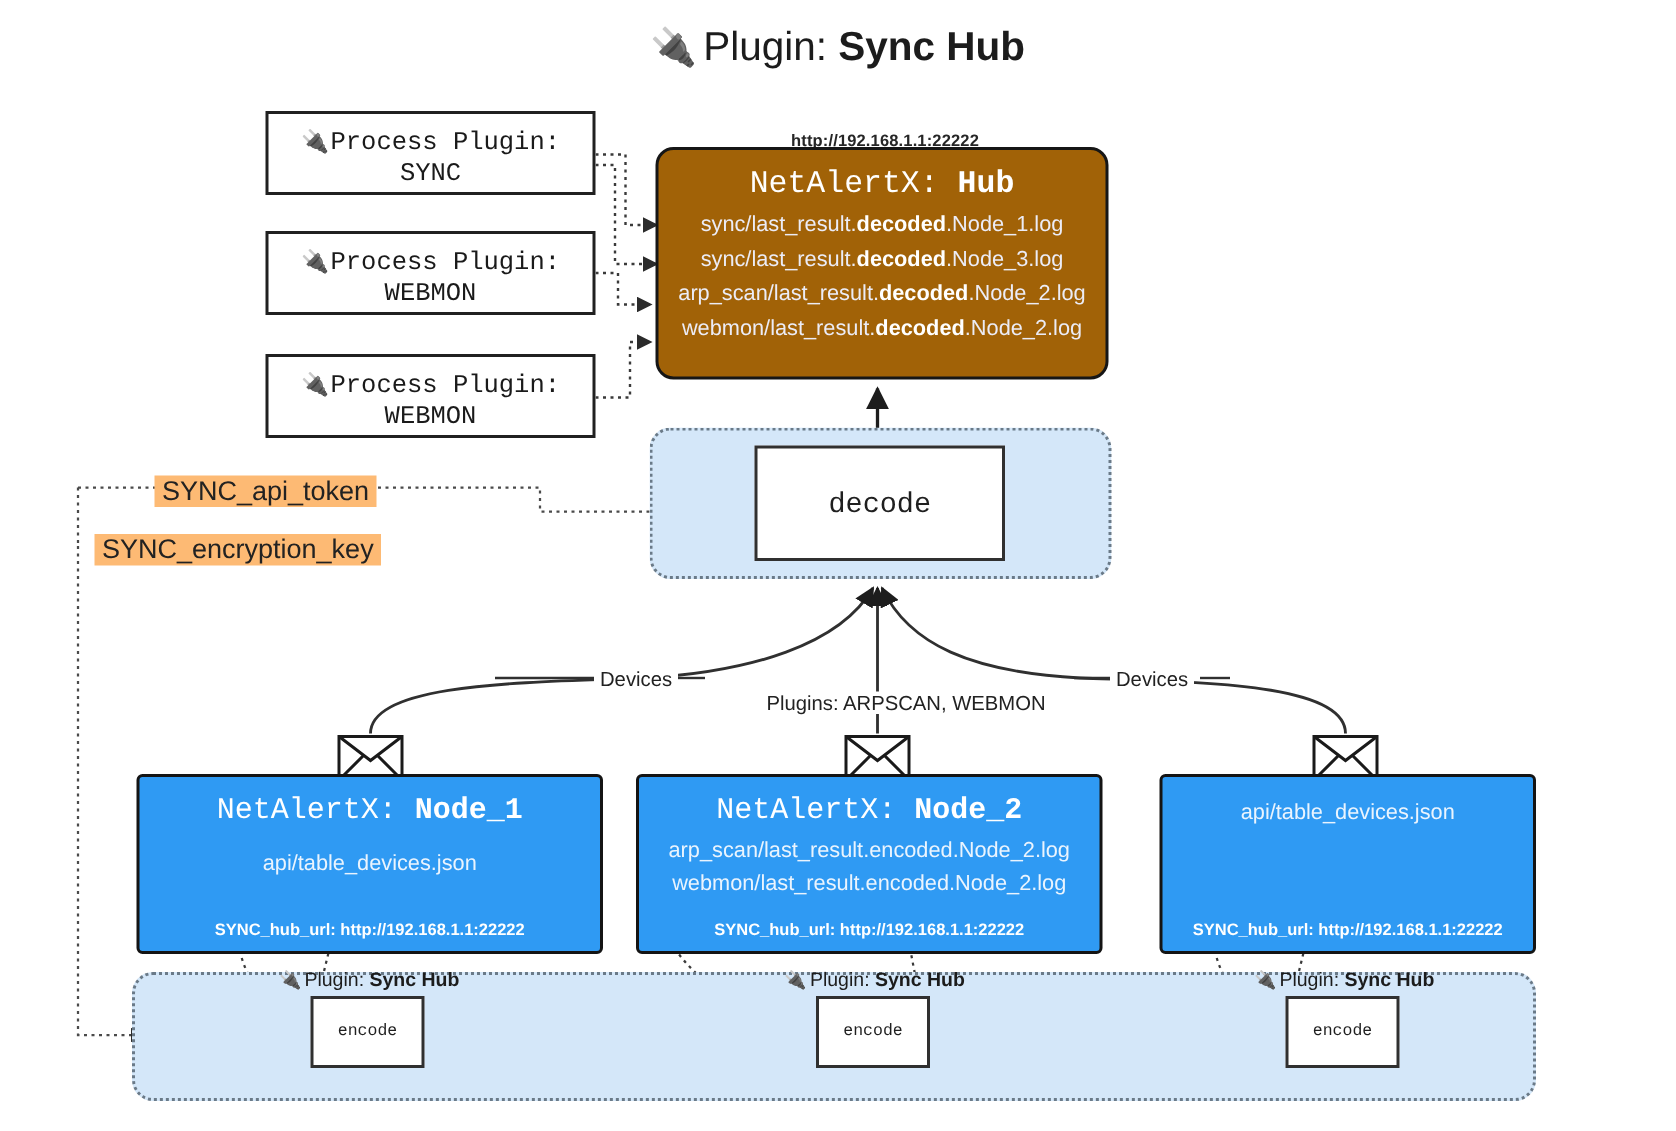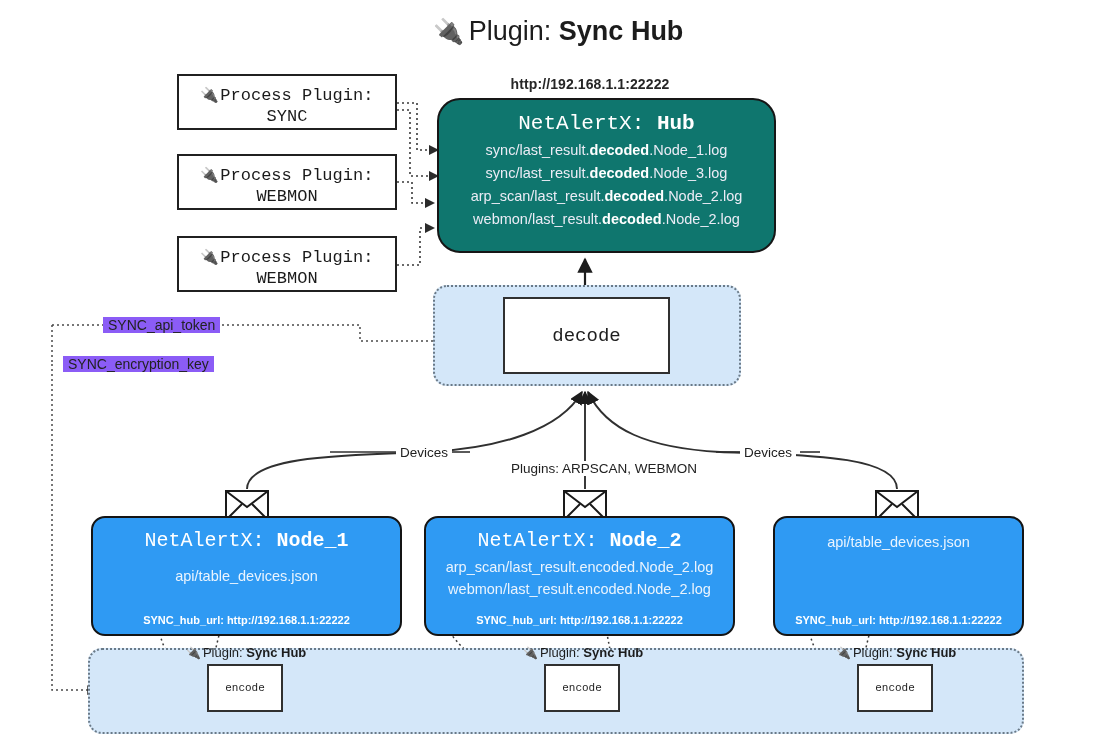--- a/index.html
+++ b/index.html
@@ -17,52 +17,52 @@
 
   
   .pbox{background:#ffffff;border:2px solid #202020;box-sizing:border-box;
         font-family:"Liberation Mono",monospace;font-size:17px;color:#1a1a1a;
         display:flex;flex-direction:column;align-items:center;justify-content:flex-end;
         line-height:1.28;}
   .pbox .l1{white-space:nowrap;}
   .pbox .plug{font-family:"DejaVu Sans",sans-serif;font-size:15px;margin-right:1px;}
 
   
-  #huburl{left:440px;top:76px;width:300px;text-align:center;font-size:14px;
+  #huburl{left:440px;top:88px;width:300px;text-align:center;font-size:11px;
           font-weight:bold;color:#262626;letter-spacing:.1px;}
-  #hub{left:437px;top:98px;width:339px;height:155px;background:#0f766e;
-       border:2px solid #161616;border-radius:23px;box-sizing:border-box;}
+  #hub{left:437px;top:98px;width:302px;height:155px;background:#a16207;
+       border:2px solid #161616;border-radius:12px;box-sizing:border-box;}
   #hub .htitle{margin-top:12px;text-align:center;font-family:"Liberation Mono",monospace;
        font-size:21px;color:#ffffff;}
   #hub .htitle b{font-weight:bold;}
   #hub .hrow{margin-top:7px;text-align:center;font-size:14.5px;color:#ececf6;
        white-space:nowrap;}
   #hub .hrow b{font-weight:bold;color:#ffffff;}
 
   
   #decodewrap{left:433px;top:285px;width:308px;height:101px;background:#d4e7f9;
       border:2px dotted #6a7a88;border-radius:14px;box-sizing:border-box;}
   #decode{left:503px;top:297px;width:167px;height:77px;background:#ffffff;
       border:2px solid #303030;box-sizing:border-box;display:flex;
       align-items:center;justify-content:center;font-family:"Liberation Mono",monospace;
       font-size:19px;color:#1f1f1f;}
 
   
-  .tokenlbl{font-size:14px;color:#222;background:#8b5cf6;padding:0 5px;white-space:nowrap;}
+  .tokenlbl{font-size:18px;color:#222;background:#fdba74;padding:0 5px;white-space:nowrap;}
   #tok1{left:103px;top:317px;}
   #tok2{left:63px;top:356px;}
 
   
   .edgelbl{font-size:13.5px;color:#222;background:#ffffff;padding:0 4px;white-space:nowrap;}
   #lbl-dev-l{left:396px;top:445px;}
   #lbl-dev-r{left:740px;top:445px;}
   #lbl-plugins{left:507px;top:461px;}
 
   
-  .node{background:#2f9af3;border:2px solid #141414;border-radius:14px;box-sizing:border-box;}
+  .node{background:#2f9af3;border:2px solid #141414;border-radius:4px;box-sizing:border-box;}
   .node .ntitle{margin-top:11px;text-align:center;font-family:"Liberation Mono",monospace;
       font-size:20px;color:#ffffff;}
   .node .ntitle b{font-weight:bold;}
   .node .nrow{text-align:center;font-size:14.5px;color:#eaf4fe;white-space:nowrap;}
   .node .nurl{position:absolute;left:0;bottom:8px;width:100%;text-align:center;
       font-size:11px;font-weight:bold;color:#ffffff;white-space:nowrap;}
 
   
   #band{left:88px;top:648px;width:936px;height:86px;background:#d4e7f9;
       border:2px dotted #6a7a88;border-radius:14px;box-sizing:border-box;}

